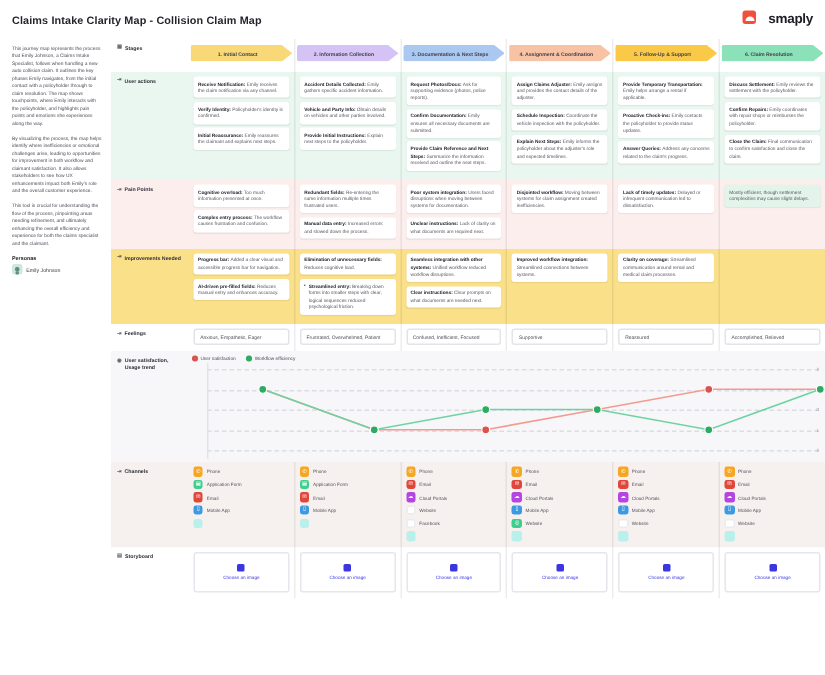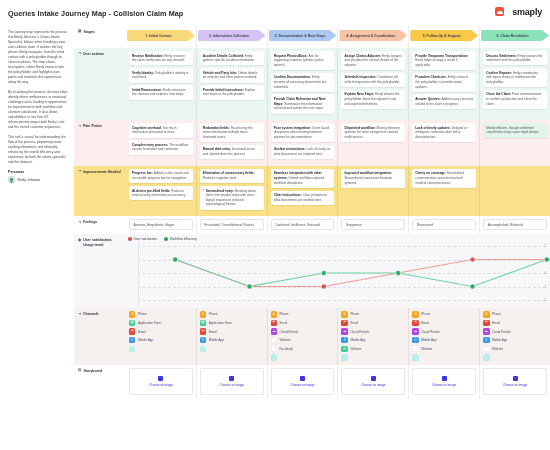--- a/index.html
+++ b/index.html
@@ -144,21 +144,21 @@
     display:block;
   }
   .story-lab{ font-size:3.1px; color:#3b36e0; }
 </style>
 </head>
 <body>
 
 <div class="page">
 
   <div class="header">
-    <div class="doc-title">Queries Intake Journey Map - Collision Claim Map</div>
+    <div class="doc-title">Claims Intake Clarity Map - Collision Claim Map</div>
     <div class="logo">
       <div class="logo-mark"></div>
       <div class="logo-text">smaply</div>
     </div>
   </div>
 
   <div class="sidebar">
     <div id="sb-paras">
         <div class="sb-para">This journey map represents the process that Emily Johnson, a Claims Intake Specialist, follows when handling a new auto collision claim. It outlines the key phases Emily navigates, from the initial contact with a policyholder through to claim resolution. The map shows touchpoints, where Emily interacts with the policyholder, and highlights pain points and emotions she experiences along the way.</div>
         <div class="sb-para">By visualizing the process, the map helps identify where inefficiencies or emotional challenges arise, leading to opportunities for improvement in both workflow and claimant satisfaction. It also allows stakeholders to see how UX enhancements impact both Emily's role and the overall customer experience.</div>

